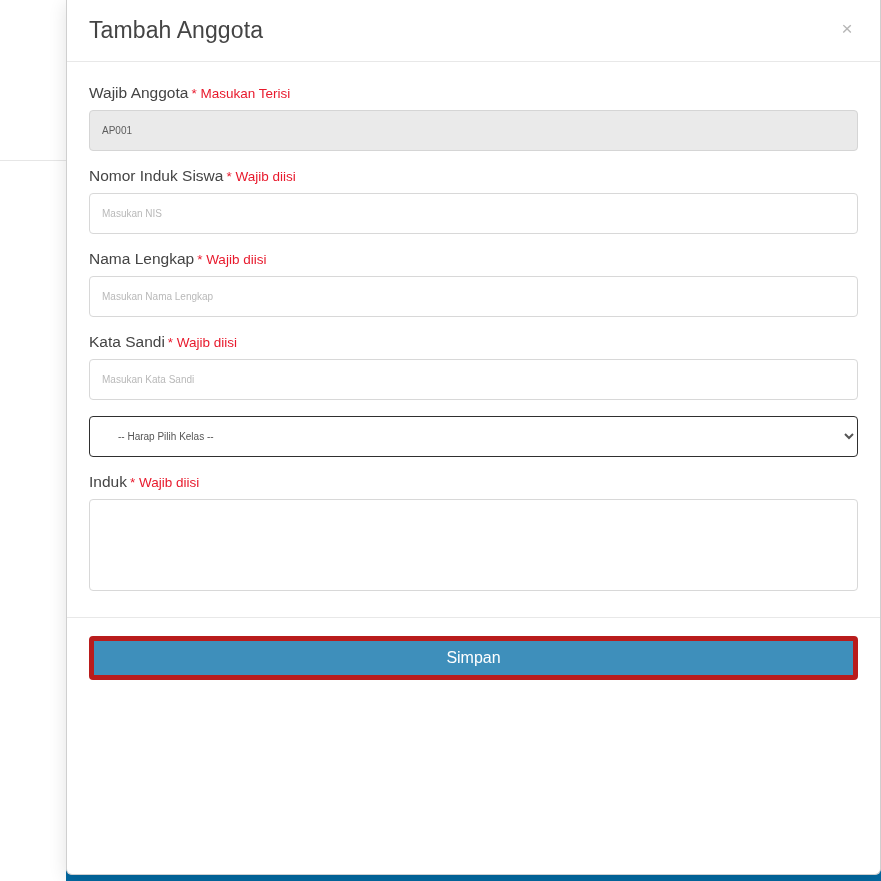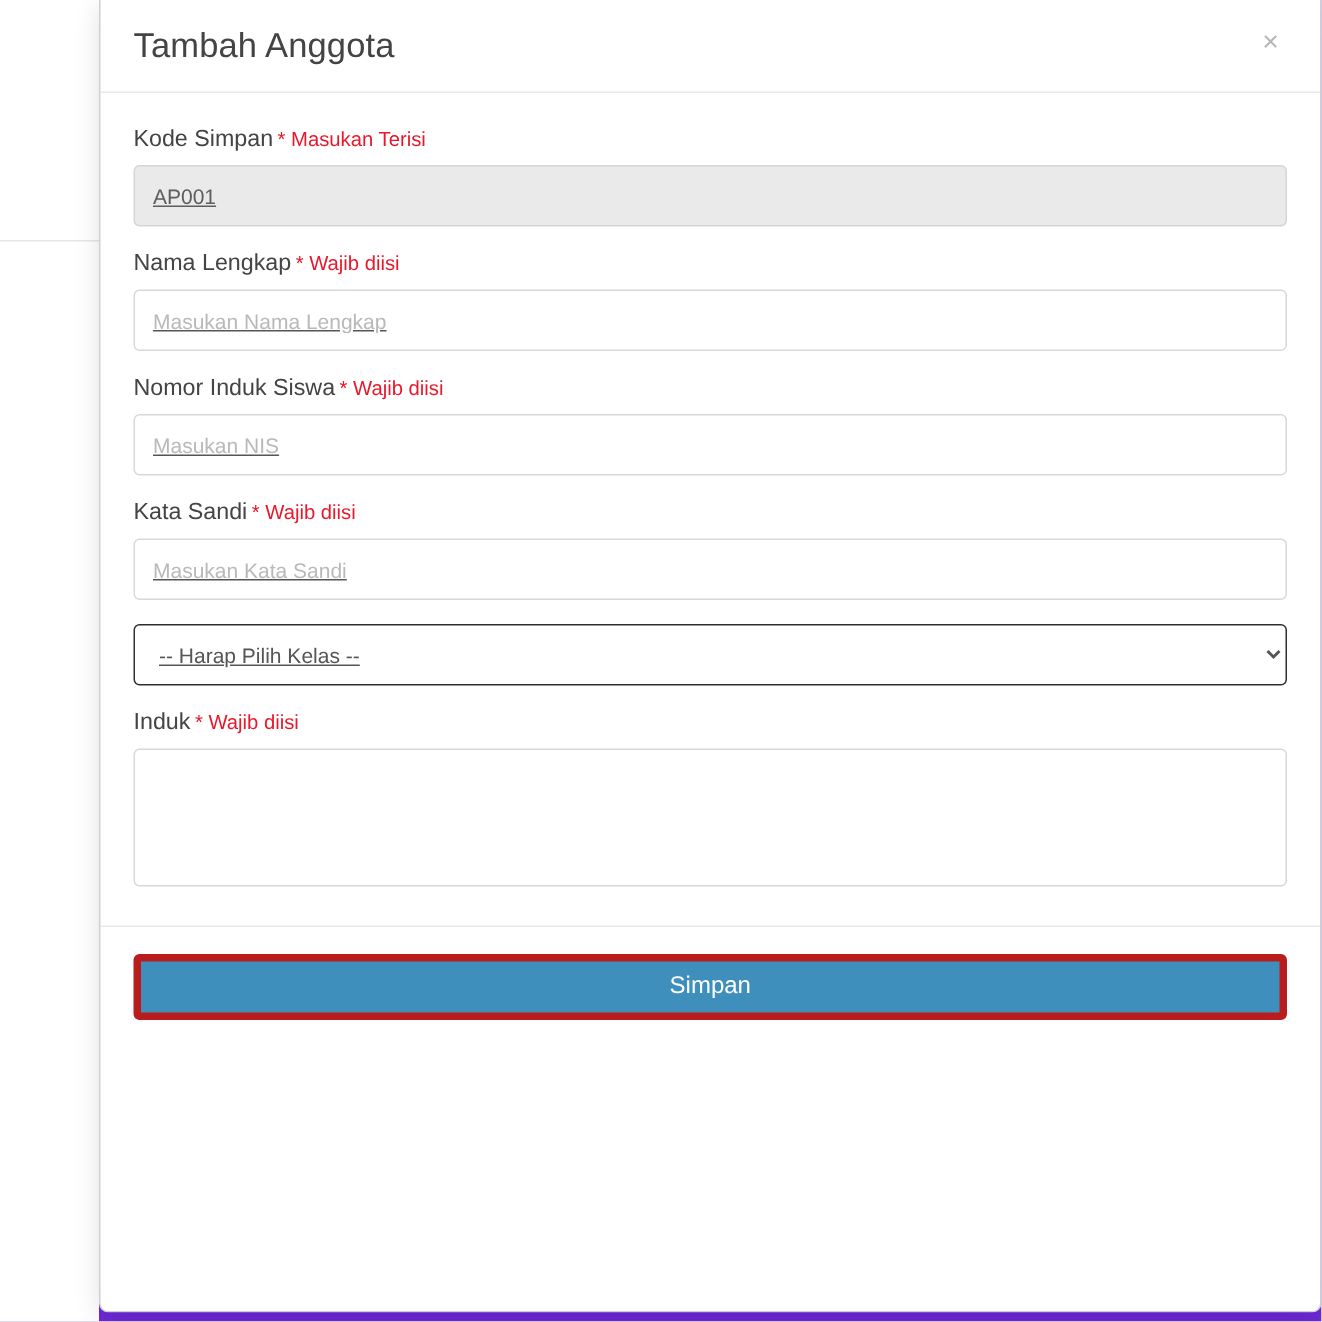--- a/index.html
+++ b/index.html
@@ -9,21 +9,21 @@
     height: 881px;
     overflow: hidden;
     background: #ffffff;
     font-family: "Liberation Sans", sans-serif;
   }
 
   #page {
     position: relative;
     width: 881px;
     height: 881px;
-    background: #6d28d9;
+    background: #0369a1;
   }
 
   
   .backdrop-left {
     position: absolute;
     left: 0;
     top: 0;
     width: 66px;
     height: 881px;
     background: #ffffff;
@@ -111,39 +111,38 @@
   }
 
   .input {
     display: block;
     width: 100%;
     height: 41px;
     box-sizing: border-box;
     border: 1px solid #d8d8d8;
     border-radius: 4px;
     padding: 0 12px;
-    font-size: 14px;
+    font-size: 10px;
     color: #555555;
     background: #ffffff;
     font-family: "Liberation Sans", sans-serif;
     outline: none;
-    text-decoration: underline;
   }
   .input::placeholder { color: #b9b9b9; }
 
   .input.readonly {
     background: #eaeaea;
     color: #5d5d5d;
     border-color: #d5d5d5;
   }
 
   select.input {
     appearance: auto;
     height: 41px;
-    padding-left: 12px;
+    padding-left: 24px;
     color: #555555;
     border-color: #2f2f2f;
   }
 
   textarea.input {
     height: 92px;
     padding: 9px 12px;
     resize: none;
     line-height: 1.3;
   }
@@ -180,37 +179,37 @@
 
     <div class="modal-header">
       <div class="modal-title">Tambah Anggota</div>
       <button class="close-btn">×</button>
     </div>
 
     <div class="modal-body">
 
       <div class="field">
         <label class="field-label">
-          <span>Kode Simpan</span><span class="req">* Masukan Terisi</span>
+          <span>Wajib Anggota</span><span class="req">* Masukan Terisi</span>
         </label>
         <input class="input readonly" type="text" readonly="" value="AP001" style="">
       </div>
 
       <div class="field">
         <label class="field-label">
+          <span>Nomor Induk Siswa</span><span class="req">* Wajib diisi</span>
+        </label>
+        <input class="input" type="text" placeholder="Masukan NIS" style="">
+      </div>
+
+      <div class="field">
+        <label class="field-label">
           <span>Nama Lengkap</span><span class="req">* Wajib diisi</span>
         </label>
         <input class="input" type="text" placeholder="Masukan Nama Lengkap" style="">
-      </div>
-
-      <div class="field">
-        <label class="field-label">
-          <span>Nomor Induk Siswa</span><span class="req">* Wajib diisi</span>
-        </label>
-        <input class="input" type="text" placeholder="Masukan NIS" style="">
       </div>
 
 
       <div class="field">
         <label class="field-label">
           <span>Kata Sandi</span><span class="req">* Wajib diisi</span>
         </label>
         <input class="input" type="text" placeholder="Masukan Kata Sandi" style="">
       </div>
 

